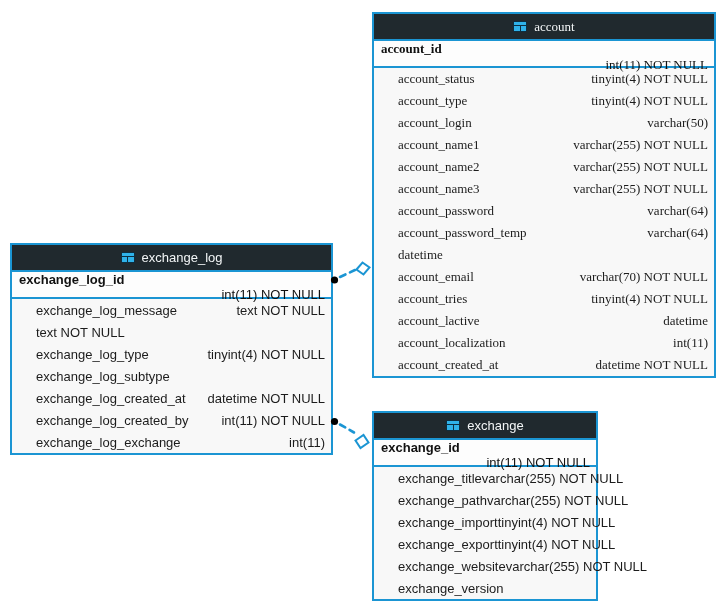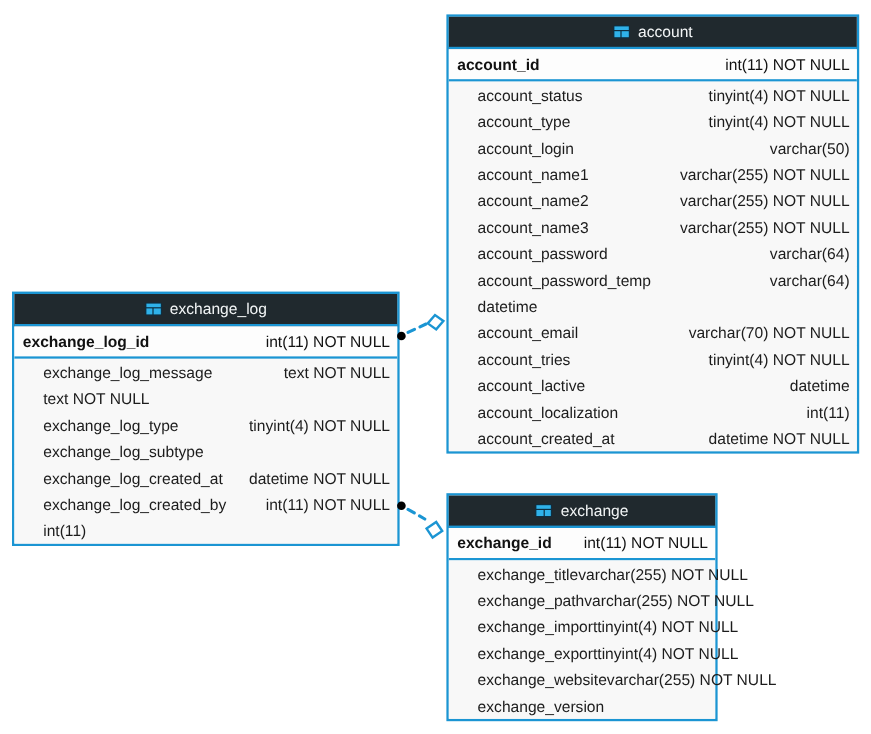--- a/index.html
+++ b/index.html
@@ -35,41 +35,41 @@
     box-sizing:border-box;
     flex:0 0 auto;
   }
   .ticon .cell{background:#2fb2ea;}
   .ticon .cell.top{grid-column:1 / span 2;}
   .pk-row{
     height:25px;
     background:#fdfdfd;
     border-bottom:2px solid #1b95d3;
     display:flex;
-    align-items:center;
     justify-content:space-between;
     padding:0 6px 0 7px;
     font-size:13px;
     color:#111111;
+    flex-direction:column;
   }
   .pk-row .cname{font-weight:bold;}
   .rows .row{
     height:22px;
     display:flex;
     align-items:center;
     justify-content:space-between;
     padding:0 6px 0 24px;
     font-size:13px;
     color:#1c1c1c;
     background:#f8f8f8;
   }
   .cname{white-space:nowrap;}
   .ctype{white-space:nowrap;text-align:right;}
 
-  #t-account{left:372px;top:12px;width:344px;}
+  #t-account{left:372px;top:12px;width:344px;font-family:Liberation Serif, serif;}
   #t-exchange-log{left:10px;top:243px;width:323px;}
   #t-exchange{left:372px;top:411px;width:226px;}
 
   svg.connectors{position:absolute;left:0;top:0;pointer-events:none;}
   svg.connectors g{pointer-events:all;}
   .dash{stroke:#1b95d3;stroke-width:2.6;fill:none;stroke-dasharray:6 5;stroke-linecap:round;}
   .dot{fill:#000000;stroke:none;}
   .diamond{fill:#ffffff;stroke:#1b95d3;stroke-width:2;}
 </style>
 </head>
@@ -179,20 +179,21 @@
         </div>
         <div class="row">
           <span class="cname">exchange_log_created_at</span>
           <span class="ctype">datetime NOT NULL</span>
         </div>
         <div class="row">
           <span class="cname">exchange_log_created_by</span>
           <span class="ctype">int(11) NOT NULL</span>
         </div>
         <div class="row">
+          <span class="cname">exchange_log_exchange</span>
           <span class="ctype">int(11)</span>
         </div>
       </div>
   </div>
 
   <div class="db-table" id="t-exchange">
     <div class="thead">
       <span class="ticon">
           <span class="cell top"></span>
           <span class="cell"></span>

